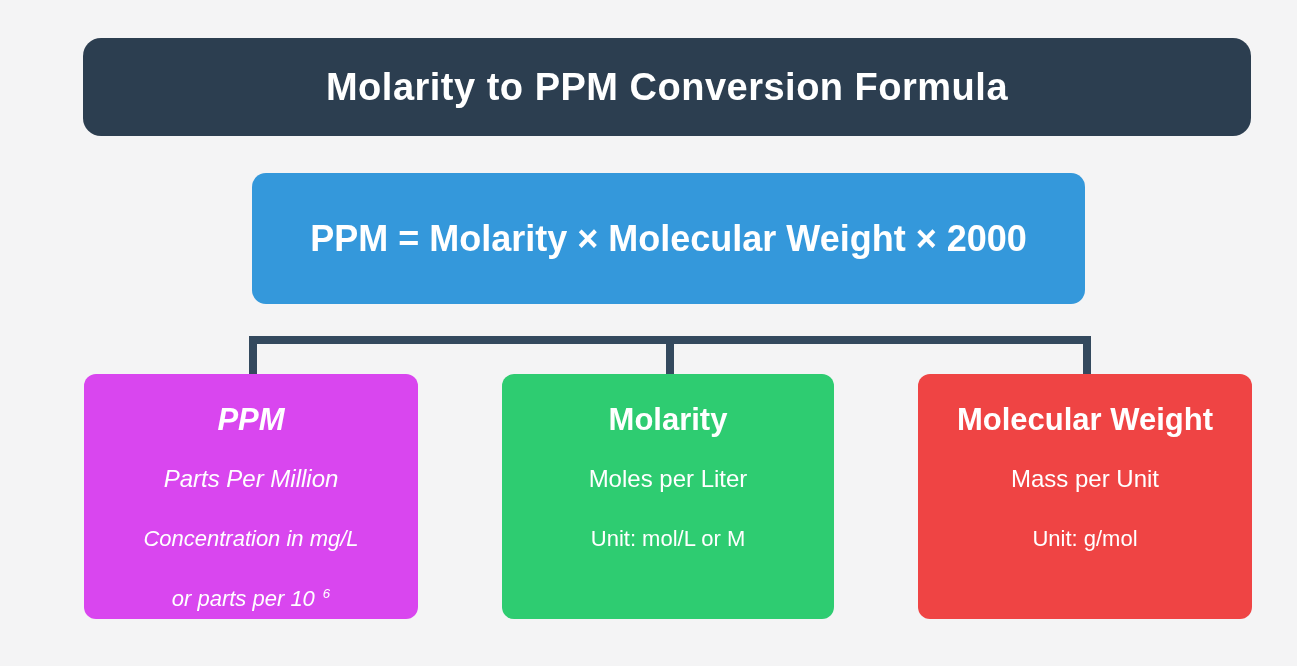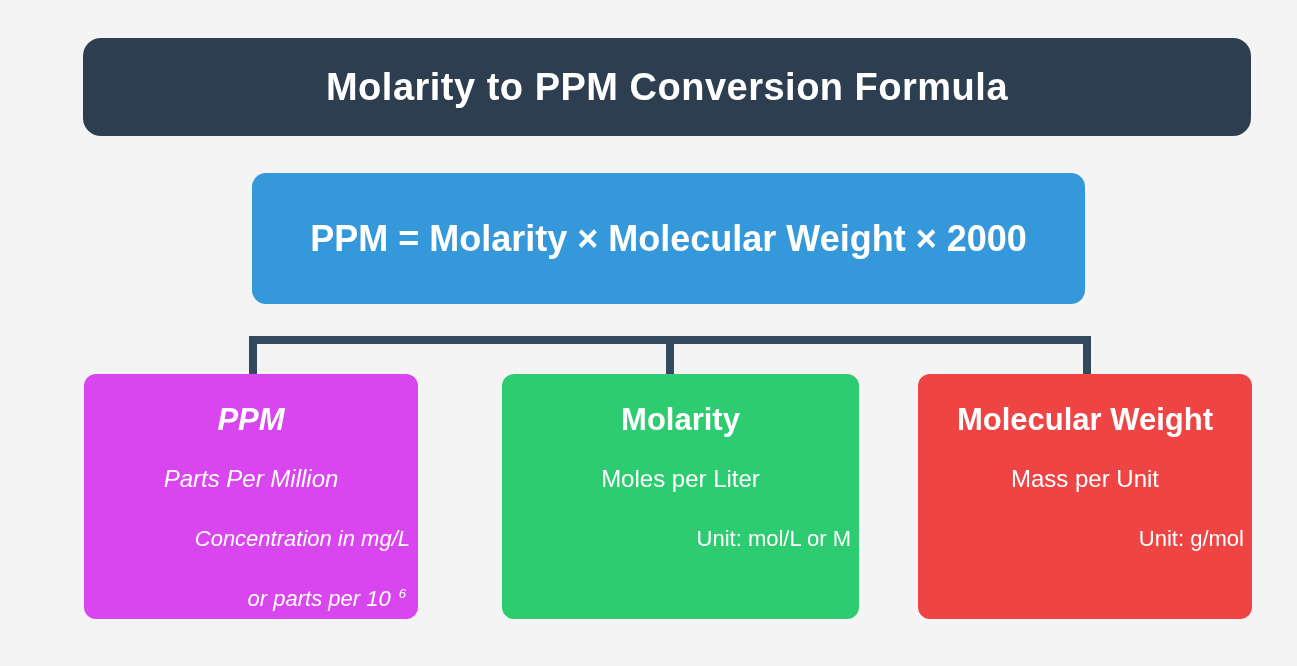--- a/index.html
+++ b/index.html
@@ -34,29 +34,29 @@
   .connector-v { top: 328px; width: 3px; height: 39px; }
   .connector-v-left   { left: 241px; }
   .connector-v-middle { left: 658px; }
   .connector-v-right  { left: 1075px; }
 
   .card {
     position: absolute; top: 366px; height: 245px;
     border-radius: 12px; color: #ffffff; text-align: center;
   }
   .card-ppm      { left: 76px;  width: 334px; background: #e74c3c; }
-  .card-molarity { left: 494px; width: 357px; background: #2ecc71; }
+  .card-molarity { left: 494px; width: 332px; background: #2ecc71; }
   .card-mw       { left: 910px; width: 334px; background: #9b59b6; }
 
   .card-title {
     margin-top: 20px; font-size: 31px; font-weight: bold; line-height: 36px;
   }
   .card-line  { font-size: 22px; line-height: 28px; }
   .card-line-first { margin-top: 19px; font-size: 24px; }
-  .card-line + .card-line { margin-top: 24px; text-align: right; }
+  .card-line + .card-line { margin-top: 24px; }
   .card-line sup { font-size: 60%; line-height: 0; }
 </style>
 </head>
 <body>
 
 <div class="stage">
 
   <div class="header-bar" style="background-color: rgb(44, 62, 80);">
     <div class="title">Molarity to PPM Conversion Formula</div>
   </div>

